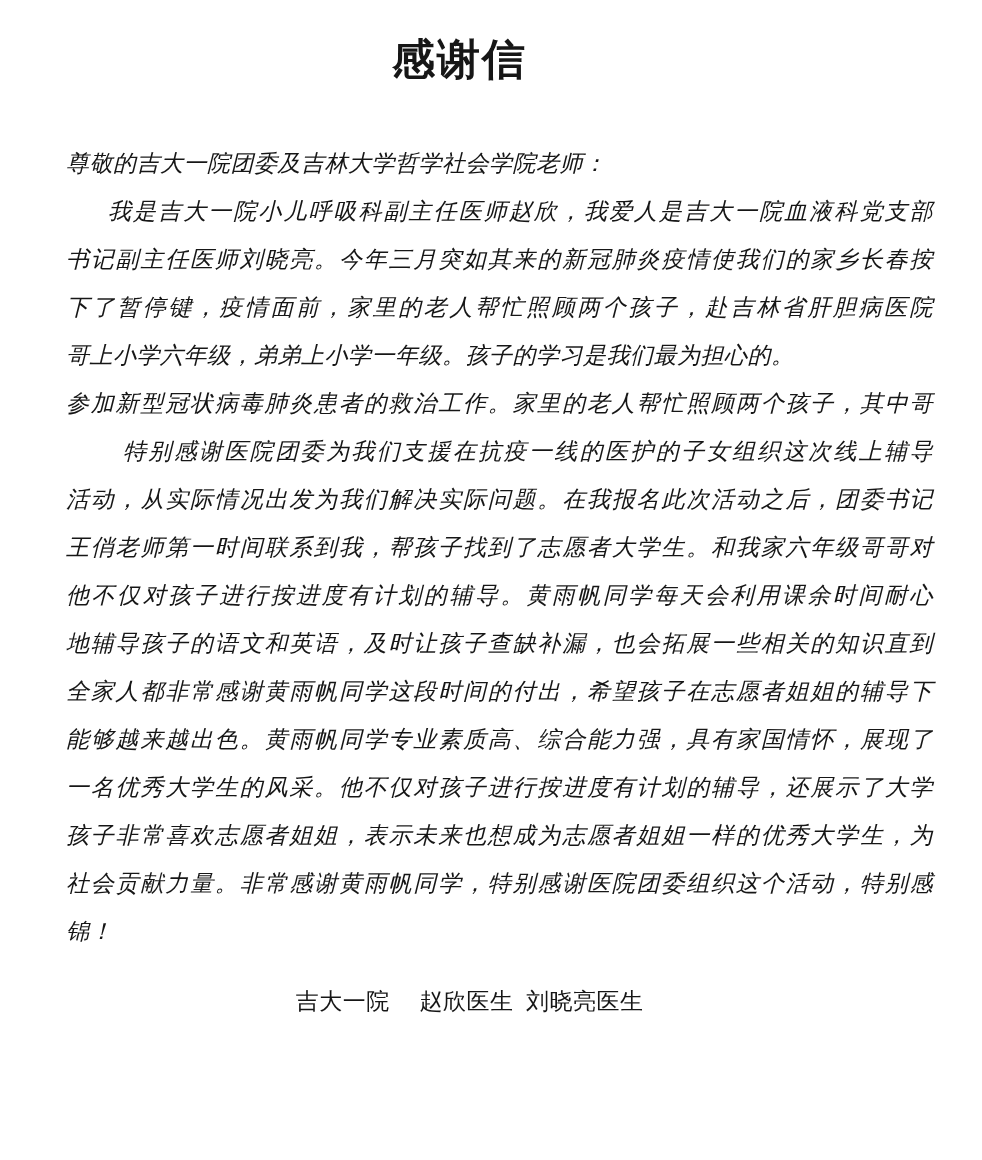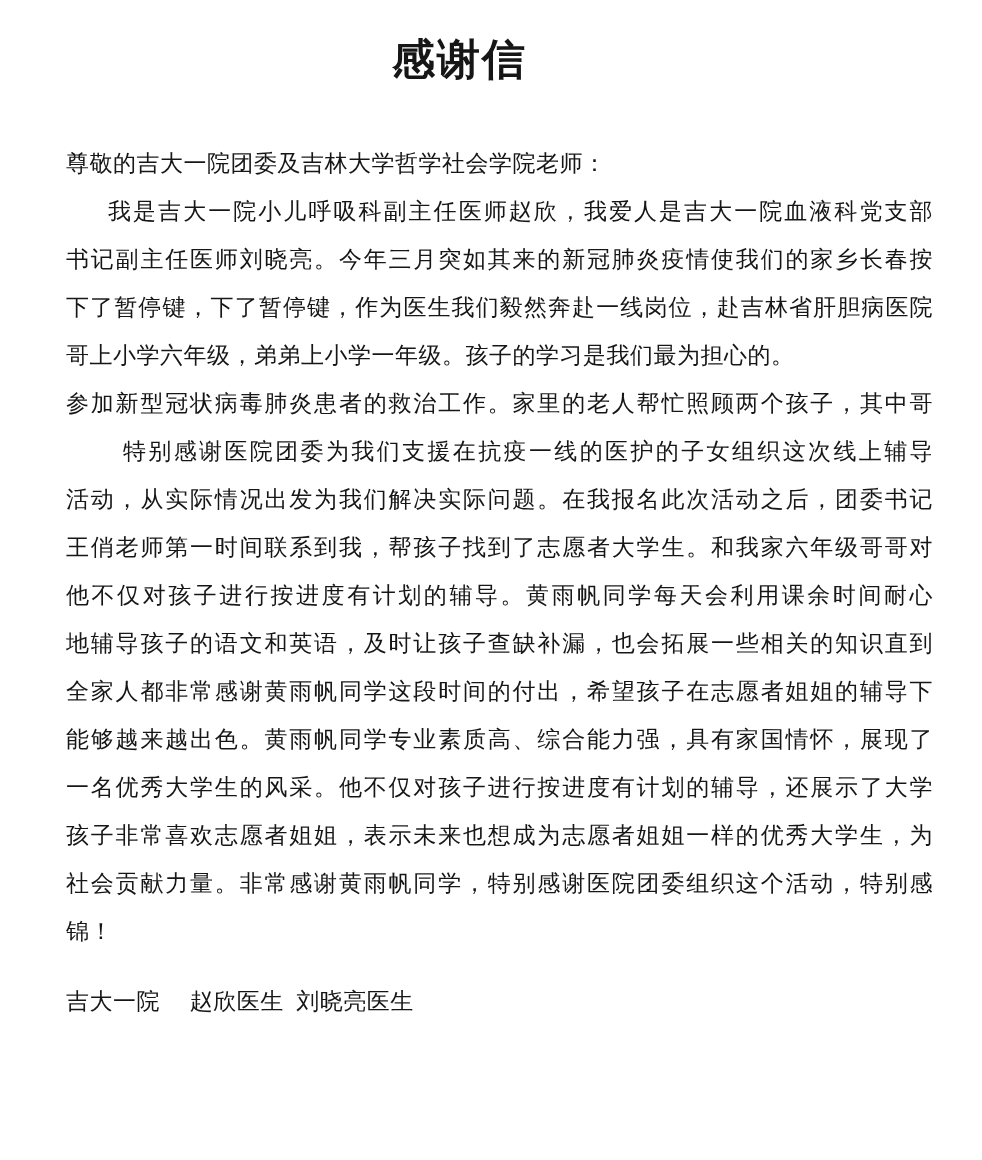--- a/index.html
+++ b/index.html
@@ -31,55 +31,56 @@
   }
   .body {
     margin-top: 53px;
   }
   .line {
     height: 48px;
     line-height: 48px;
     font-size: 23px;
     letter-spacing: 0.5px;
     white-space: normal;
+    font-style: italic;
   }
   
   .line.fill {
     text-align: justify;
     text-align-last: justify;
     text-justify: inter-character;
   }
   
   .para:nth-child(1) .line.first { text-indent: 42px; }
   .para:nth-child(2) .line.first { text-indent: 57px; }
   .signature {
     margin-top: 22px;
     height: 48px;
     line-height: 48px;
     font-size: 23px;
     letter-spacing: 0.5px;
-    text-align: left;
+    text-align: center;
     padding-right: 60px;
     white-space: pre;
   }
 </style>
 </head>
 <body>
 
 <div class="page" style="--page-bg: #ffffff; --ink: #161616;">
   <div class="title">感谢信</div>
 
   <div class="body">
     <div class="line">尊敬的吉大一院团委及吉林大学哲学社会学院老师：</div>
 
     <div>
         <div class="para">
           <div class="line first fill">我是吉大一院小儿呼吸科副主任医师赵欣，我爱人是吉大一院血液科党支部</div>
           <div class="line fill">书记副主任医师刘晓亮。今年三月突如其来的新冠肺炎疫情使我们的家乡长春按</div>
-          <div class="line fill">下了暂停键，下了暂停键，作为医生我们毅然奔赴一线岗位，赴吉林省肝胆病医院</div>
+          <div class="line fill">下了暂停键，疫情面前，家里的老人帮忙照顾两个孩子，赴吉林省肝胆病医院</div>
           <div class="line">哥上小学六年级，弟弟上小学一年级。孩子的学习是我们最为担心的。</div>
           <div class="line fill">参加新型冠状病毒肺炎患者的救治工作。家里的老人帮忙照顾两个孩子，其中哥</div>
         </div>
         <div class="para">
           <div class="line first fill">特别感谢医院团委为我们支援在抗疫一线的医护的子女组织这次线上辅导</div>
           <div class="line fill">活动，从实际情况出发为我们解决实际问题。在我报名此次活动之后，团委书记</div>
           <div class="line fill">王俏老师第一时间联系到我，帮孩子找到了志愿者大学生。和我家六年级哥哥对</div>
           <div class="line fill">他不仅对孩子进行按进度有计划的辅导。黄雨帆同学每天会利用课余时间耐心</div>
           <div class="line fill">地辅导孩子的语文和英语，及时让孩子查缺补漏，也会拓展一些相关的知识直到</div>
           <div class="line fill">全家人都非常感谢黄雨帆同学这段时间的付出，希望孩子在志愿者姐姐的辅导下</div>

